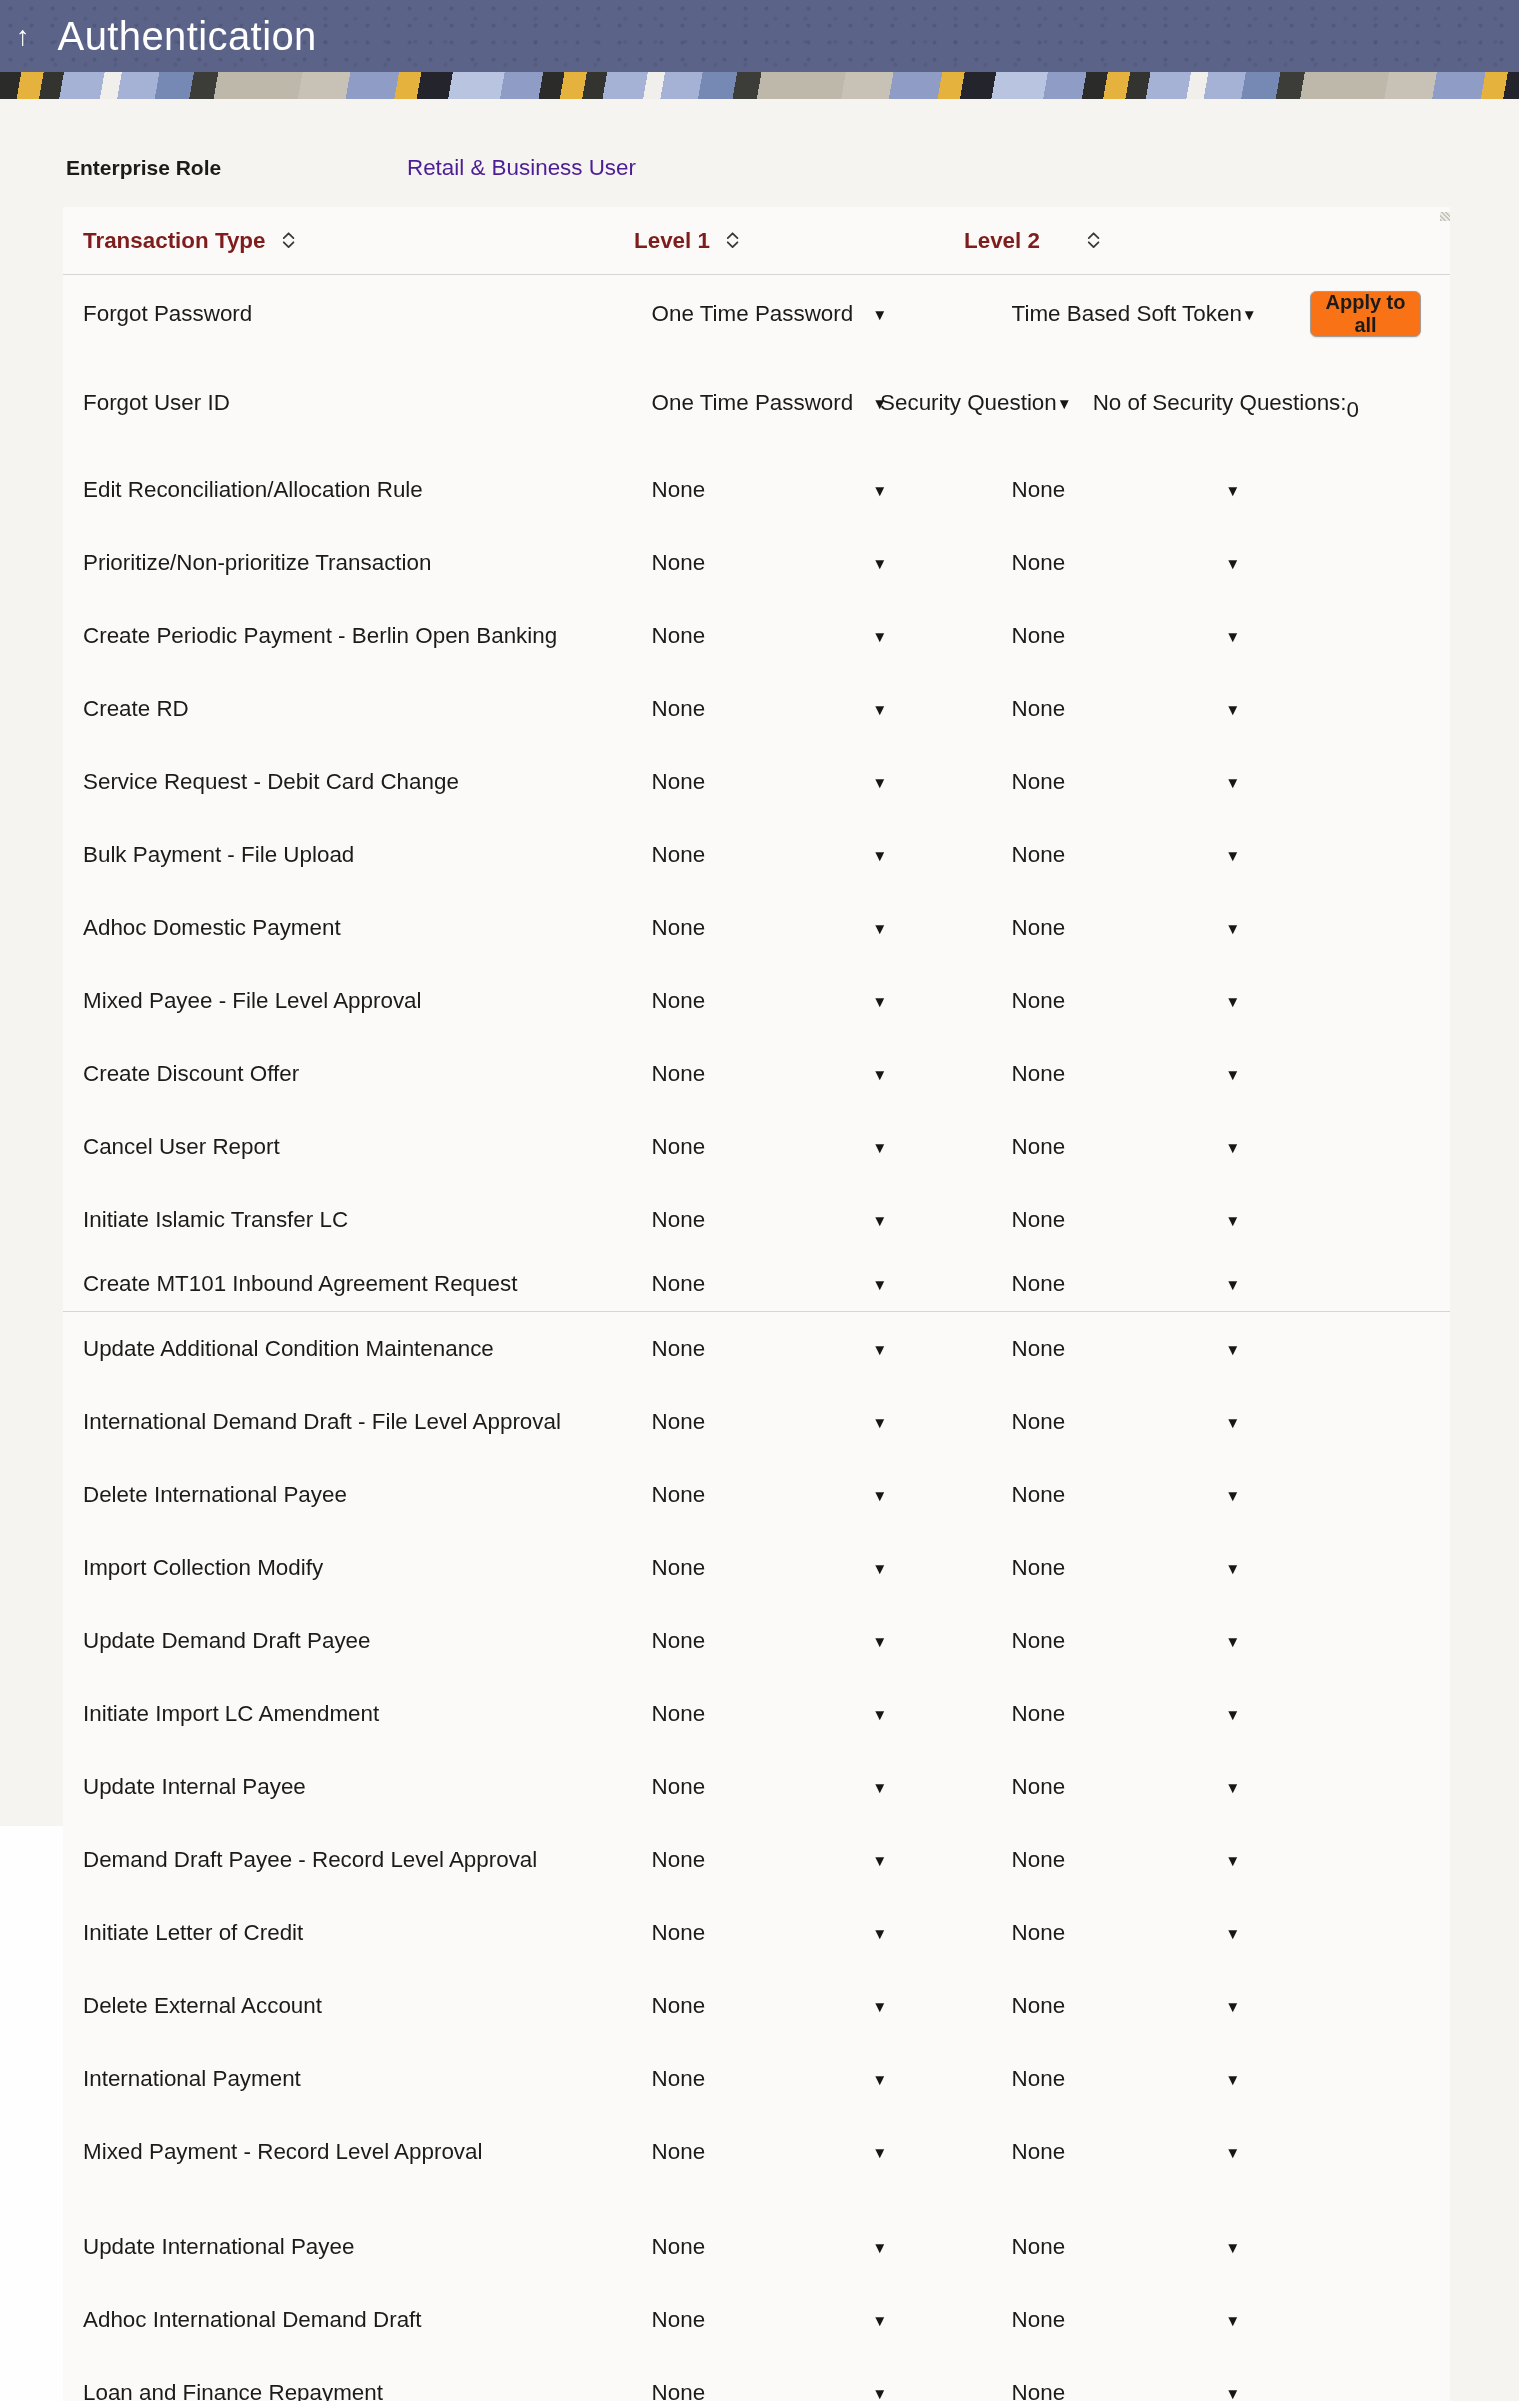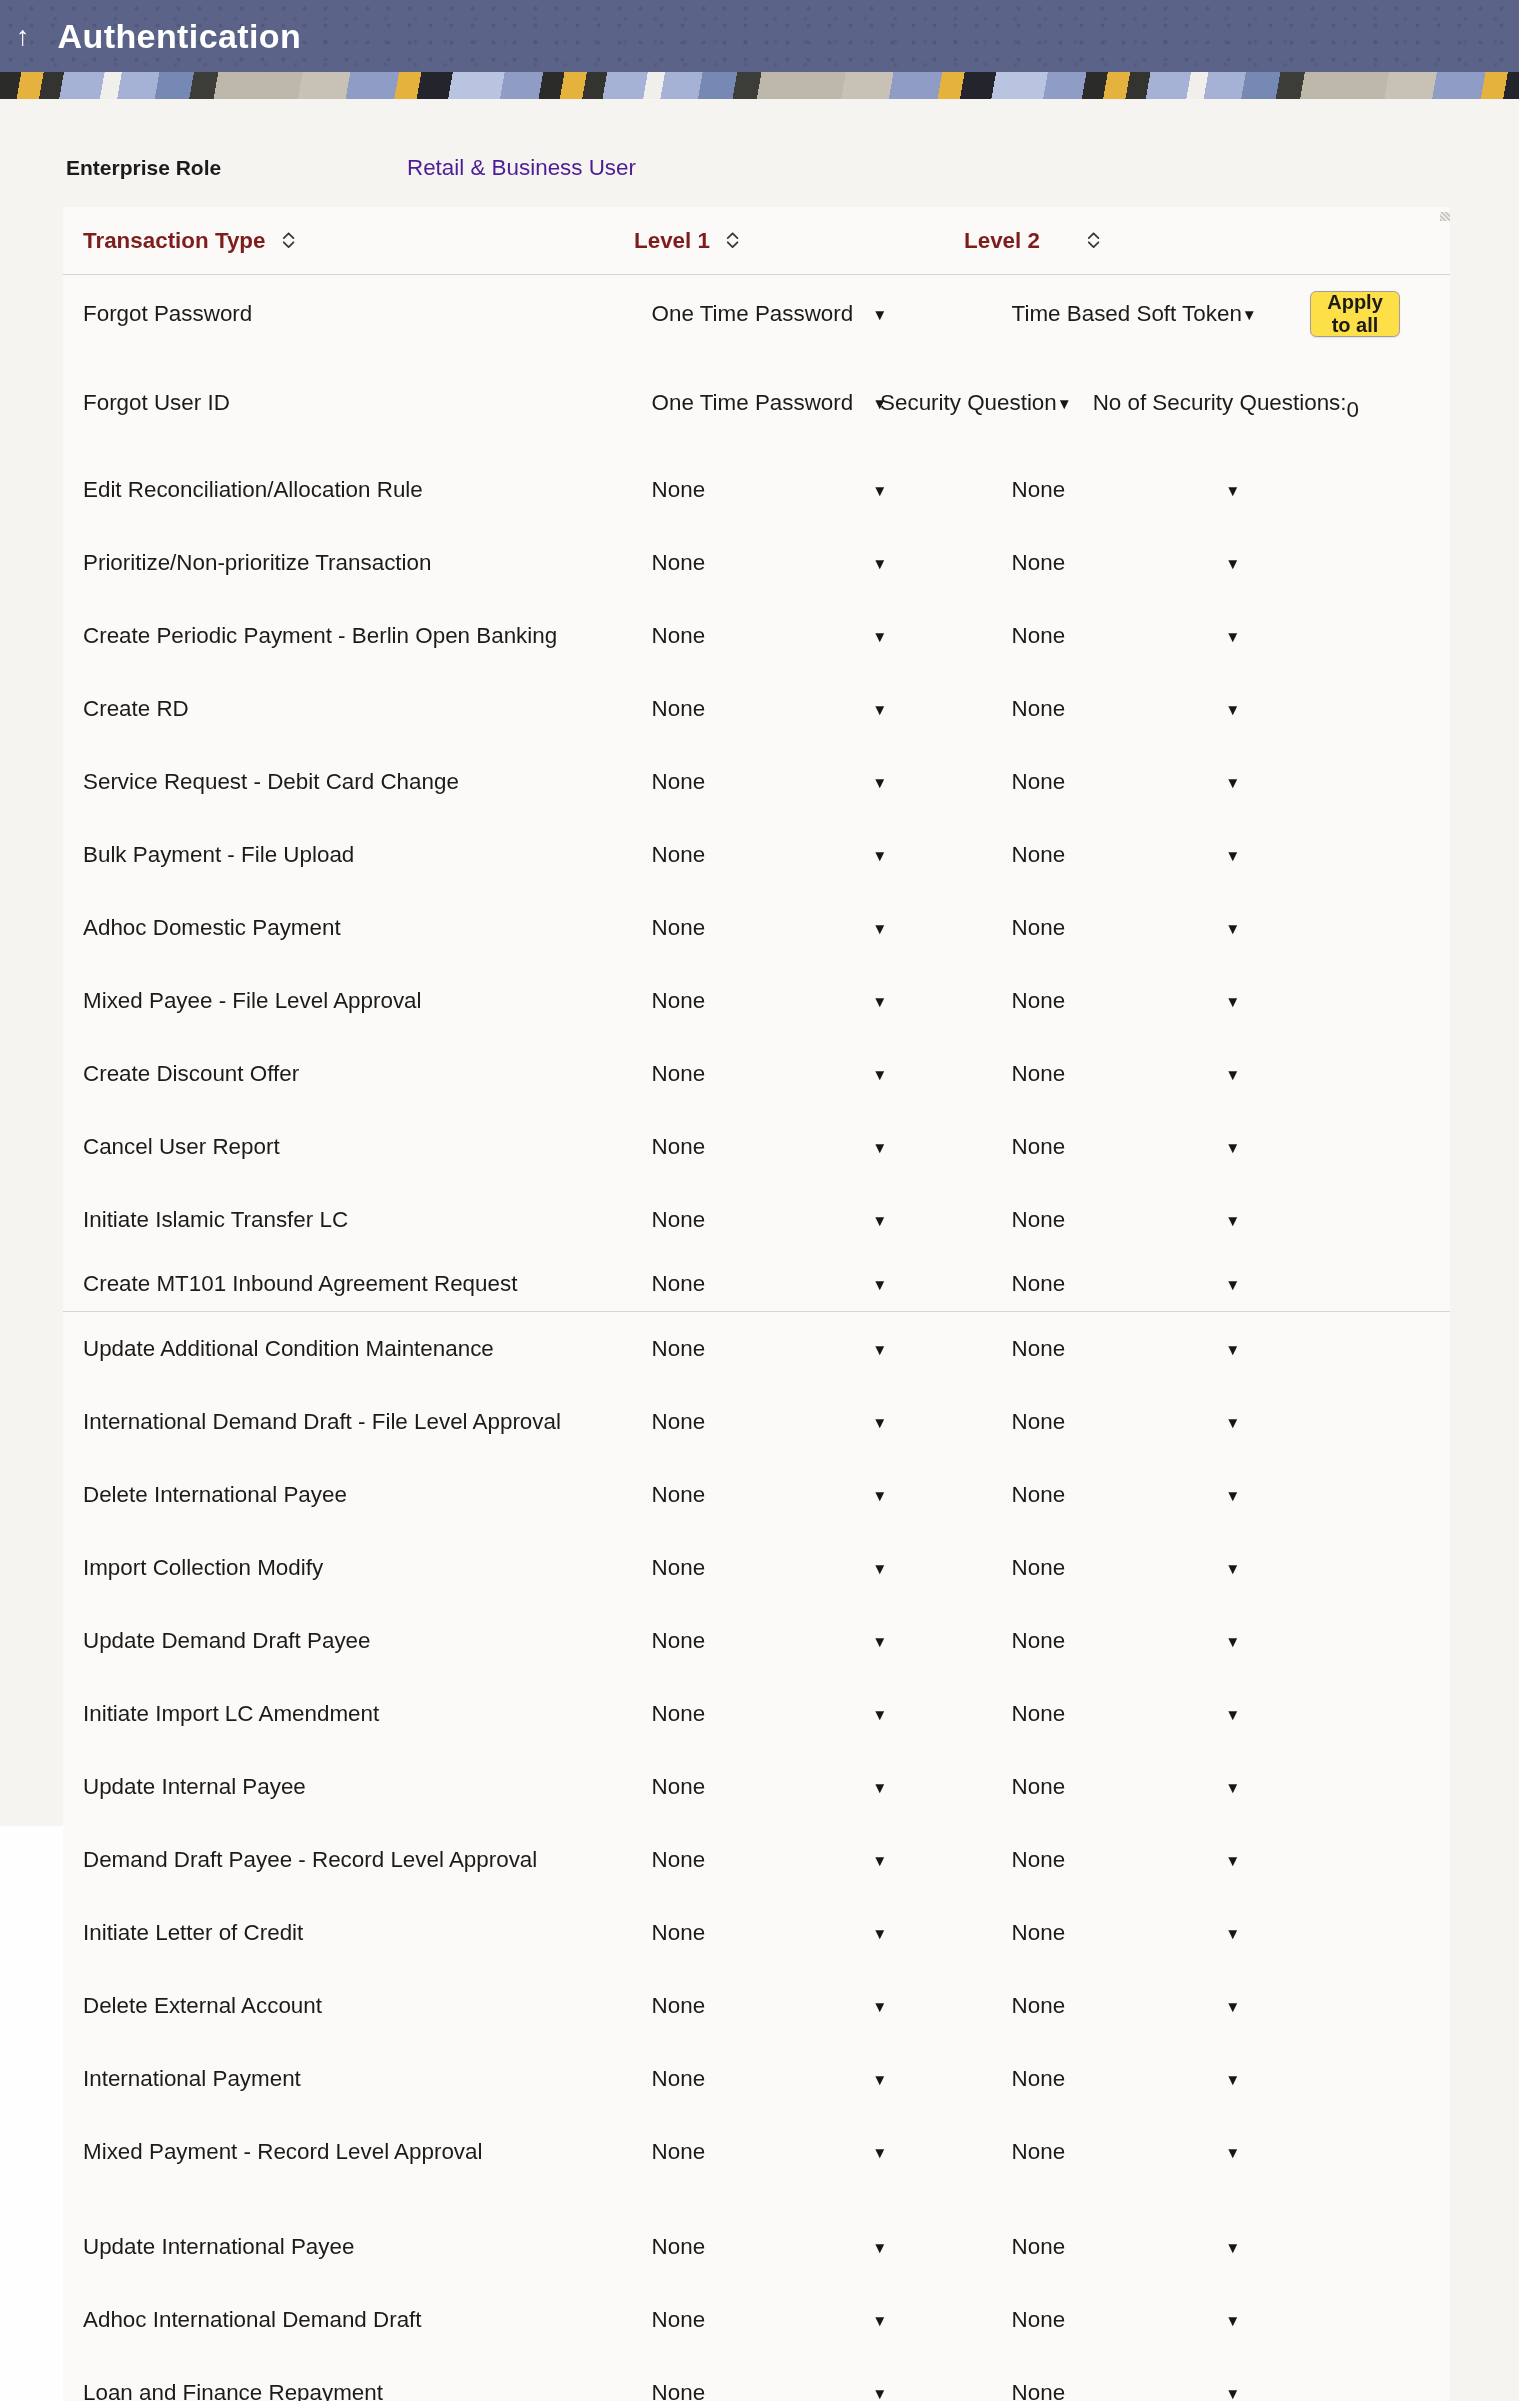--- a/index.html
+++ b/index.html
@@ -18,21 +18,21 @@
       radial-gradient(circle, rgba(72,81,114,.40) 0 1.6px, rgba(0,0,0,0) 2.4px);
     background-size:21px 17px, 30px 23px;
     background-position:0 0, 10.4px 7.2px;
     display:flex;align-items:center;
   }
   .back-arrow{
     color:#ffffff;font-size:27px;line-height:1;margin-left:16px;width:32px;
     font-weight:400;cursor:pointer;
   }
   .banner-title{
-    color:#ffffff;font-size:34px;font-weight:700;margin:0 0 0 9.6px;letter-spacing:0.4px;
+    color:#ffffff;font-size:40px;font-weight:400;margin:0 0 0 9.6px;letter-spacing:0.4px;
   }
   
   .pattern-strip{
     position:absolute;left:0;top:72px;width:1520px;height:27px;
     background:
       repeating-linear-gradient(100deg,
         #2b2b29 0 21px, #e6b23e 21px 43px, #33332f 43px 63px,
         #a5b2d6 63px 103px, #f0efec 103px 120px, #a5b2d6 120px 157px,
         #7688b4 157px 191px, #3c3c38 191px 215px,
         #beb8ab 215px 298px, #c8c2b6 298px 345px,
@@ -81,22 +81,22 @@
     padding-left:17.6px;padding-right:4.8px;width:100%;box-sizing:border-box;
     cursor:pointer;
   }
   .dd-val{font-size:22.4px;color:#1c1b19;white-space:nowrap;}
   .dd-arrow{font-size:15.2px;color:#17161412;color:#171614;transform:translateY(0.8px);}
   .sq-cell{display:flex;justify-content:center;gap:16px;}
   .sq-line{display:flex;align-items:center;justify-content:space-between;padding-right:17.6px;}
   .sq-label{font-size:22.4px;color:#1c1b19;white-space:nowrap;}
   .sq-count{font-size:22.4px;color:#1c1b19;transform:translateY(7.2px);}
   .apply-btn{
-    width:90px;height:46px;box-sizing:border-box;
-    background:#fde047;border:0.8px solid #a39d96;border-radius:6.4px;
+    width:111px;height:46px;box-sizing:border-box;
+    background:#f97316;border:0.8px solid #a39d96;border-radius:6.4px;
     font-family:"Liberation Sans", sans-serif;
     font-size:20px;font-weight:600;color:#1c1b19;
     display:flex;align-items:center;justify-content:center;
     cursor:pointer;box-shadow:0 0.8px 1.6px rgba(0,0,0,.10);
   }
   .left-gutter-white{
     position:absolute;left:0;top:1826px;width:63px;height:576px;background:#fefefe;
   }
 </style>
 </head>

